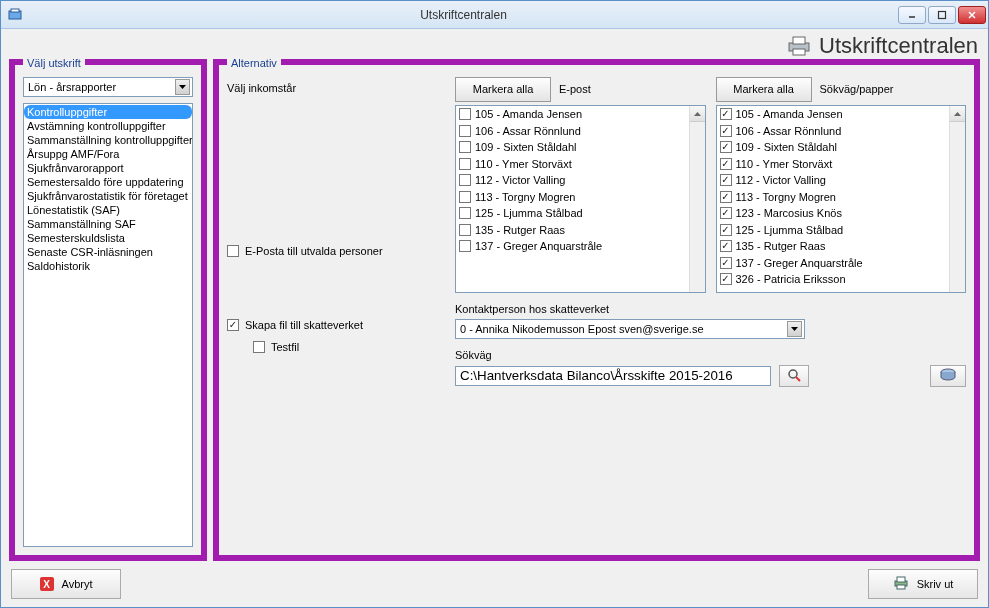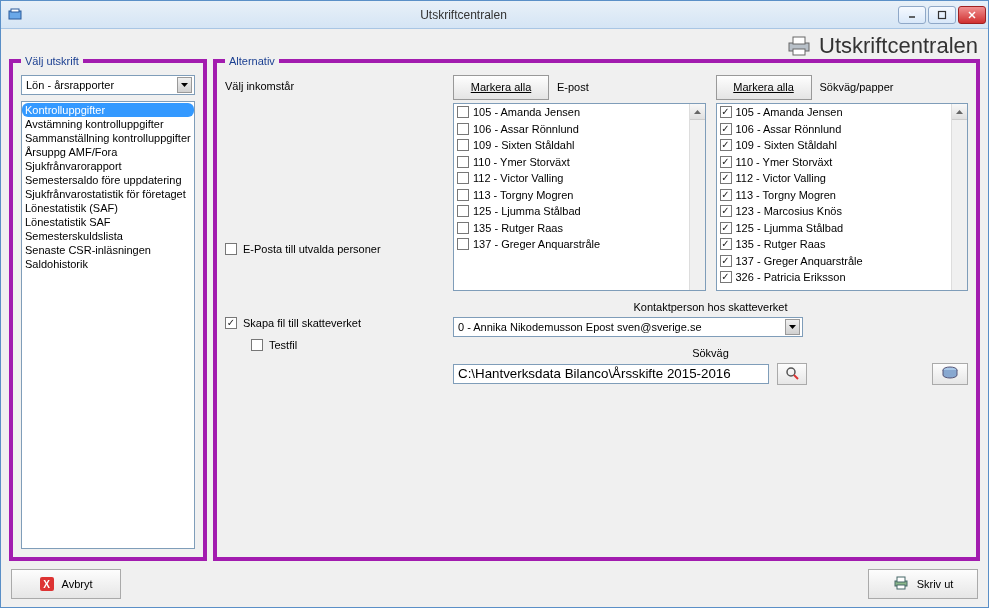--- a/index.html
+++ b/index.html
@@ -63,21 +63,21 @@
     color: #333;
     margin-left: 6px;
   }
   .main {
     flex: 1;
     display: flex;
     padding: 0 8px 6px 8px;
     gap: 6px;
   }
   .groupbox {
-    border: 4px solid #a21caf;
+    border: 6px solid #a21caf;
     background: #f0f0f0;
     position: relative;
     padding: 12px 8px 8px 8px;
   }
   .groupbox > .gblegend {
     position: absolute;
     top: -8px; left: 8px;
     background: #f0f0f0;
     padding: 0 4px;
     color: #1b3f91;
@@ -131,34 +131,33 @@
     flex-direction: column;
     height: 100%;
   }
   .alt-top {
     display: flex;
     gap: 10px;
   }
   .col1 { width: 218px; display: flex; flex-direction: column; }
   .col2 { flex: 1; display: flex; flex-direction: column; }
   .col3 { flex: 1; display: flex; flex-direction: column; }
-  .label { color: #000; margin-bottom: 2px; text-align: center; }
+  .label { color: #000; margin-bottom: 2px; }
   .btnrow {
     display: flex; align-items: center; gap: 8px; height: 24px;
     margin-bottom: 4px;
   }
   .btn {
     height: 25px;
     padding: 0 10px;
     border: 1px solid #999;
     background: linear-gradient(#fefefe, #e4e4e4);
     display: flex; align-items: center; justify-content: center;
     cursor: pointer;
     min-width: 96px;
-    text-decoration: underline;
   }
   .checklist {
     background: #fff;
     border: 1px solid #7f9db9;
     flex: 1;
     height: 320px;
     padding: 2px 3px;
     overflow: hidden;
     position: relative;
   }
@@ -292,21 +291,21 @@
       </div>
       <div class="listbox" id="leftlist">
           <div class="item selected">Kontrolluppgifter</div>
           <div class="item">Avstämning kontrolluppgifter</div>
           <div class="item">Sammanställning kontrolluppgifter</div>
           <div class="item">Årsuppg AMF/Fora</div>
           <div class="item">Sjukfrånvarorapport</div>
           <div class="item">Semestersaldo före uppdatering</div>
           <div class="item">Sjukfrånvarostatistik för företaget</div>
           <div class="item">Lönestatistik (SAF)</div>
-          <div class="item">Lönestatistik SAF</div>
+          <div class="item">Sammanställning SAF</div>
           <div class="item">Semesterskuldslista</div>
           <div class="item">Senaste CSR-inläsningen</div>
           <div class="item">Saldohistorik</div>
         </div>
     </div>
 
     <div class="groupbox rightcol">
       <span class="gblegend">Alternativ</span>
 
       <div class="alt-body">

